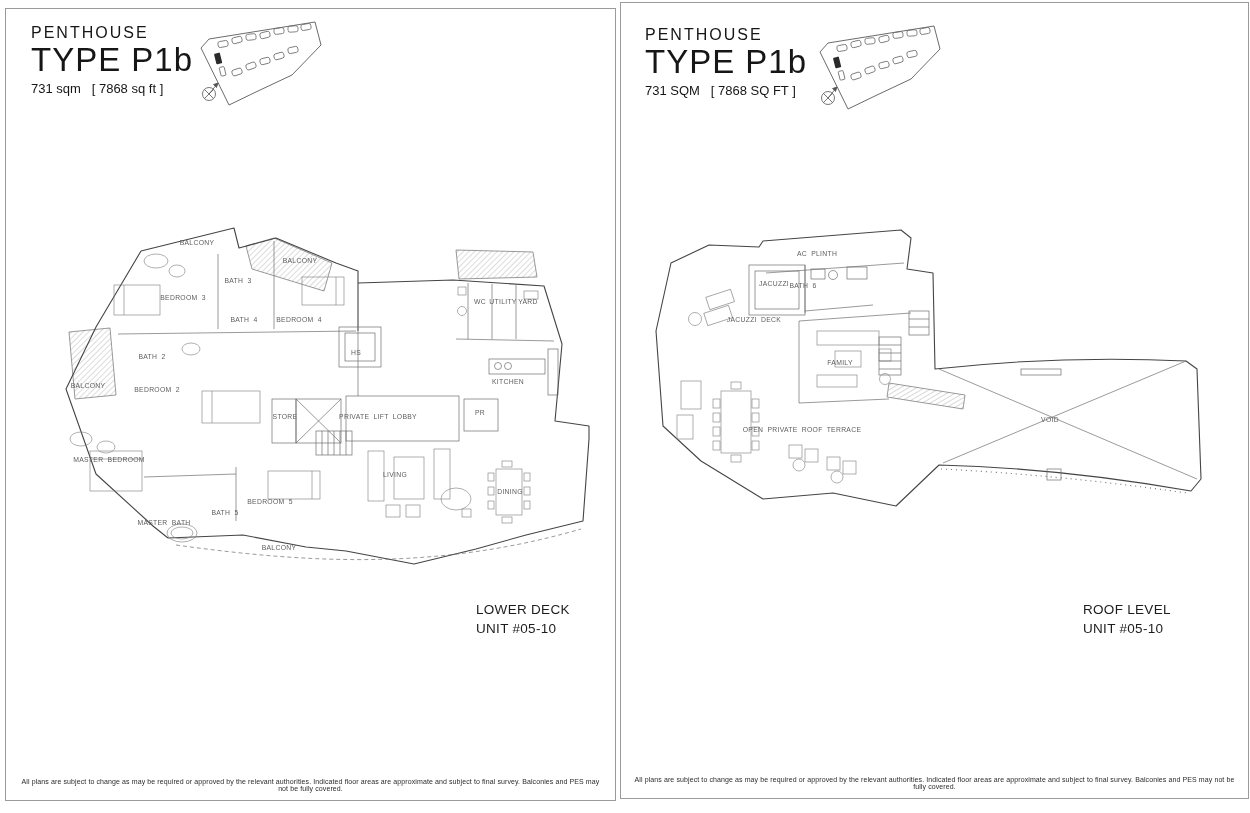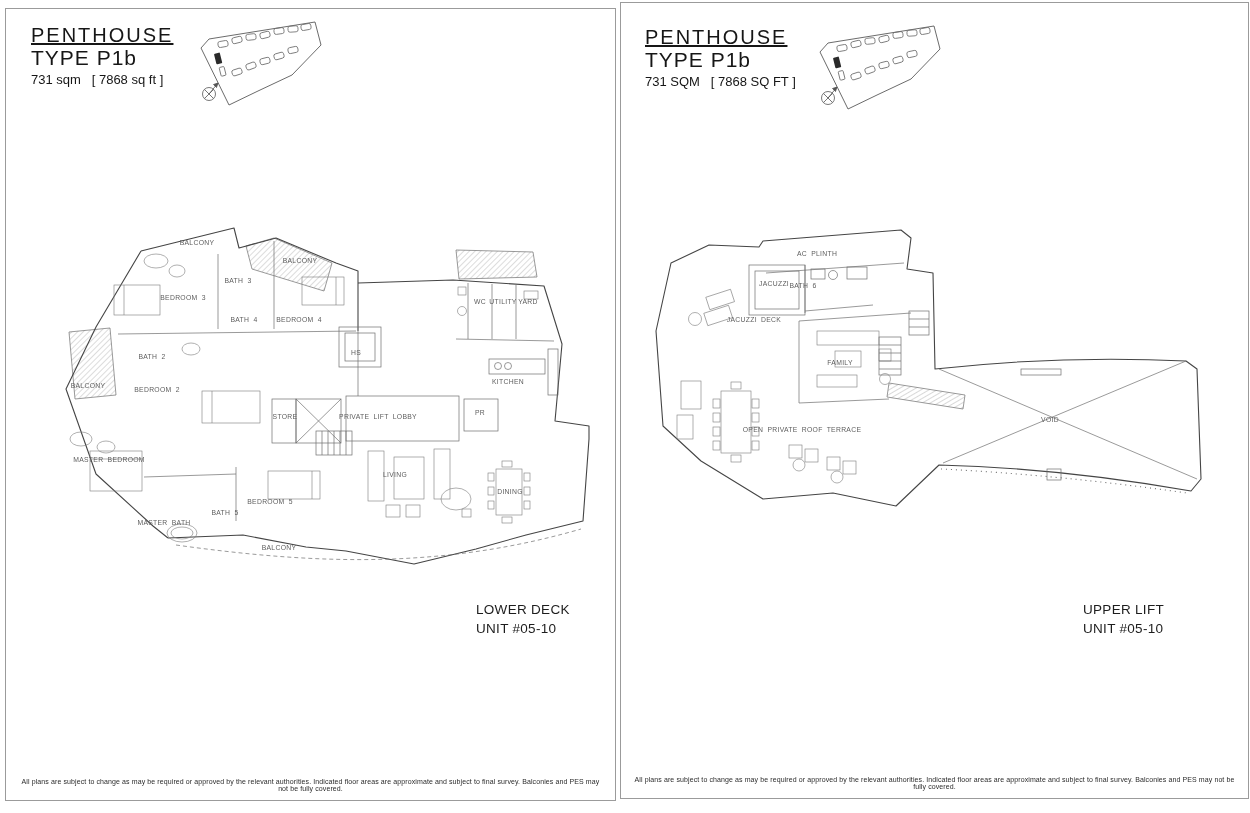--- a/index.html
+++ b/index.html
@@ -4,22 +4,22 @@
 <style>
   html,body{margin:0;padding:0;width:1250px;height:813px;background:#ffffff;overflow:hidden;
             font-family:"Liberation Sans","DejaVu Sans",sans-serif;}
   .panel{position:absolute;background:#fff;border:1px solid #9b9b9b;}
   #panel-left{left:5px;top:8px;width:609px;height:791px;}
   #panel-right{left:620px;top:2px;width:627px;height:795px;}
 
   .header{position:absolute;color:#161616;}
   #panel-left .header{left:25px;top:16px;}
   #panel-right .header{left:24px;top:24px;}
-  .t1{font-size:20px;letter-spacing:2px;line-height:1.05;text-decoration:underline;}
-  .t2{font-size:21px;letter-spacing:1px;line-height:1.1;}
+  .t1{font-size:16px;letter-spacing:2px;line-height:1.05;}
+  .t2{font-size:33px;letter-spacing:1px;line-height:1.1;text-align:center;}
   .area{font-size:13px;margin-top:3px;white-space:pre;}
 
   .keyplan{position:absolute;}
   #panel-left .keyplan{left:190px;top:6px;}
   #panel-right .keyplan{left:194px;top:16px;}
 
   .plan{position:absolute;left:0;top:190px;}
 
   .room-label{position:absolute;transform:translate(-50%,-50%);font-size:6.8px;color:#5d5d5d;
               letter-spacing:0.3px;word-spacing:2px;white-space:nowrap;}
@@ -319,18 +319,18 @@
       <span class="room-label" style="left: 196px; top: 250px;">AC PLINTH</span>
       <span class="room-label" style="left: 153px; top: 280px;">JACUZZI</span>
       <span class="room-label" style="left: 182px; top: 282px;">BATH 6</span>
       <span class="room-label" style="left: 133px; top: 316px;">JACUZZI DECK</span>
       <span class="room-label" style="left: 219px; top: 359px;">FAMILY</span>
       <span class="room-label" style="left: 181px; top: 426px;">OPEN PRIVATE ROOF TERRACE</span>
       <span class="room-label" style="left: 429px; top: 416px;">VOID</span>
     </div>
 
   <div class="levelbox">
-    <div>UPPER LIFT</div>
+    <div>ROOF LEVEL</div>
     <div>UNIT #05-10</div>
   </div>
 
   <div class="disclaimer">All plans are subject to change as may be required or approved by the relevant authorities. Indicated floor areas are approximate and subject to final survey. Balconies and PES may not be fully covered.</div>
 </div>
 
 </body></html>

